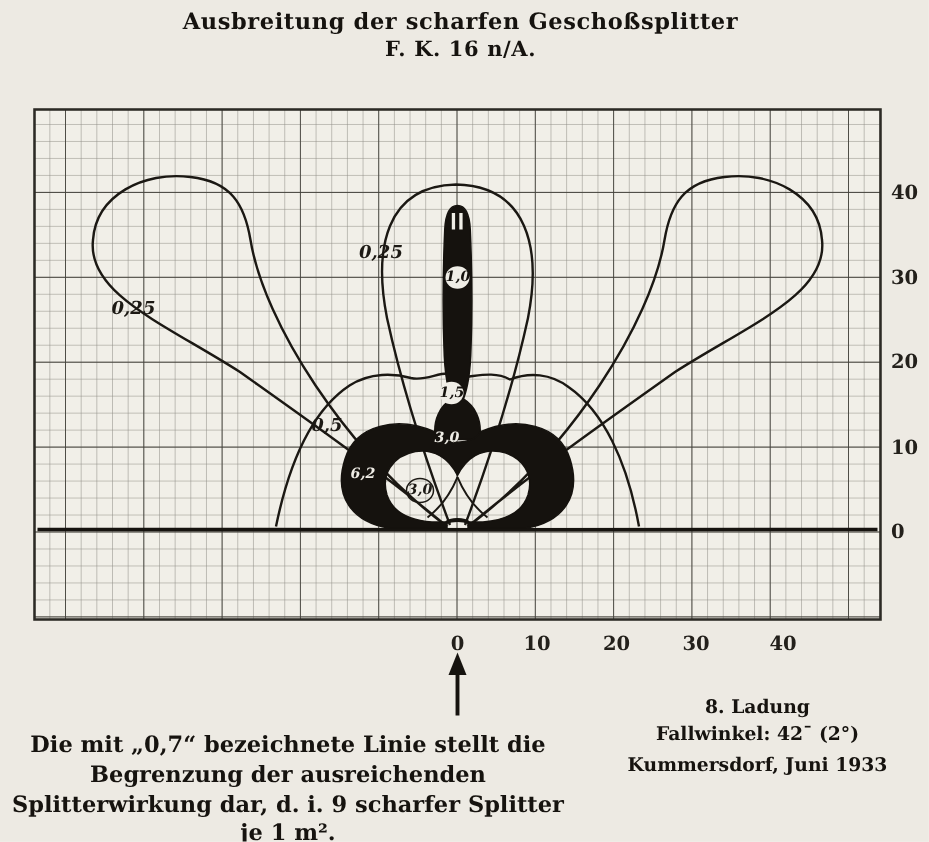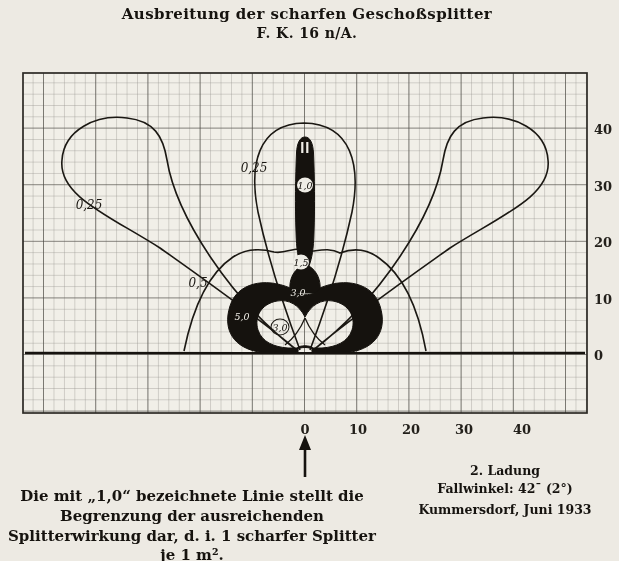--- a/index.html
+++ b/index.html
@@ -15,21 +15,21 @@
     letter-spacing:.4px;
   }
   #title1{top:5px;font-size:15px;}
   #title2{top:25px;font-size:14px;}
   .tick{
     font-size:13px;font-weight:bold;color:#23201b;
     transform:translate(-50%,0);white-space:nowrap;
   }
   .ytick{transform:translate(0,-50%);}
   .clabel{
-    font-style:italic;font-weight:normal;font-size:12px;color:#1c1914;
+    font-style:italic;font-weight:bold;font-size:12px;color:#1c1914;
     transform:translate(-50%,-50%);white-space:nowrap;z-index:5;
   }
   .clabel.on-black{color:#efede6;font-size:9.5px;}
   .clabel.disc{
     background:#efede6;color:#15120e;border-radius:50%;
     width:16px;height:15px;line-height:15px;text-align:center;
     font-size:9.5px;font-style:italic;
   }
   .clabel.circled{
     border:1.3px solid #1c1914;border-radius:50%;
@@ -106,30 +106,30 @@
 <span class="abs tick" style="left:522px;top:422px;">40</span>
 
 <span class="abs tick ytick" style="left:594px;top:129px;transform:translate(0,-50%);">40</span>
 <span class="abs tick ytick" style="left:594px;top:186px;transform:translate(0,-50%);">30</span>
 <span class="abs tick ytick" style="left:594px;top:242px;transform:translate(0,-50%);">20</span>
 <span class="abs tick ytick" style="left:594px;top:299px;transform:translate(0,-50%);">10</span>
 <span class="abs tick ytick" style="left:594px;top:355px;transform:translate(0,-50%);">0</span>
 
 <span class="abs clabel" style="left:89px;top:205px;">0,25</span>
 <span class="abs clabel" style="left:254px;top:168px;">0,25</span>
-<span class="abs clabel" style="left:198px;top:283px;">0,5</span>
+<span class="abs clabel" style="left:198px;top:283px;padding-left:40px;">0,5</span>
 <span class="abs clabel disc" style="left:305px;top:185px;">1,0</span>
 <span class="abs clabel disc" style="left:301px;top:262px;">1,5</span>
 <span class="abs clabel on-black" style="left:298px;top:292px;">3,0</span>
-<span class="abs clabel on-black" style="left:242px;top:316px;">5,0</span>
+<span class="abs clabel on-black" style="left:242px;top:316px;">6,2</span>
 <span class="abs clabel circled" style="left:280px;top:327px;">3,0</span>
 
 <div class="abs caption" id="caption-left">
-  <span class="crline">Die mit „1,0“ bezeichnete Linie stellt die Begrenzung</span>
-  <span class="crline">der ausreichenden Splitterwirkung dar, d. i. 1 scharfer</span>
+  <span class="crline">Die mit „0,7“ bezeichnete Linie stellt die Begrenzung</span>
+  <span class="crline">der ausreichenden Splitterwirkung dar, d. i. 9 scharfer</span>
   <span class="crline">Splitter je 1 m².</span>
 </div>
 
 <div class="abs caption" id="caption-right">
-  <span class="crline">2. Ladung</span>
+  <span class="crline">8. Ladung</span>
   <span class="crline">Fallwinkel: 42¯ (2°)</span>
   <span class="crline gap">Kummersdorf, Juni 1933</span>
 </div>
 
 </body></html>

